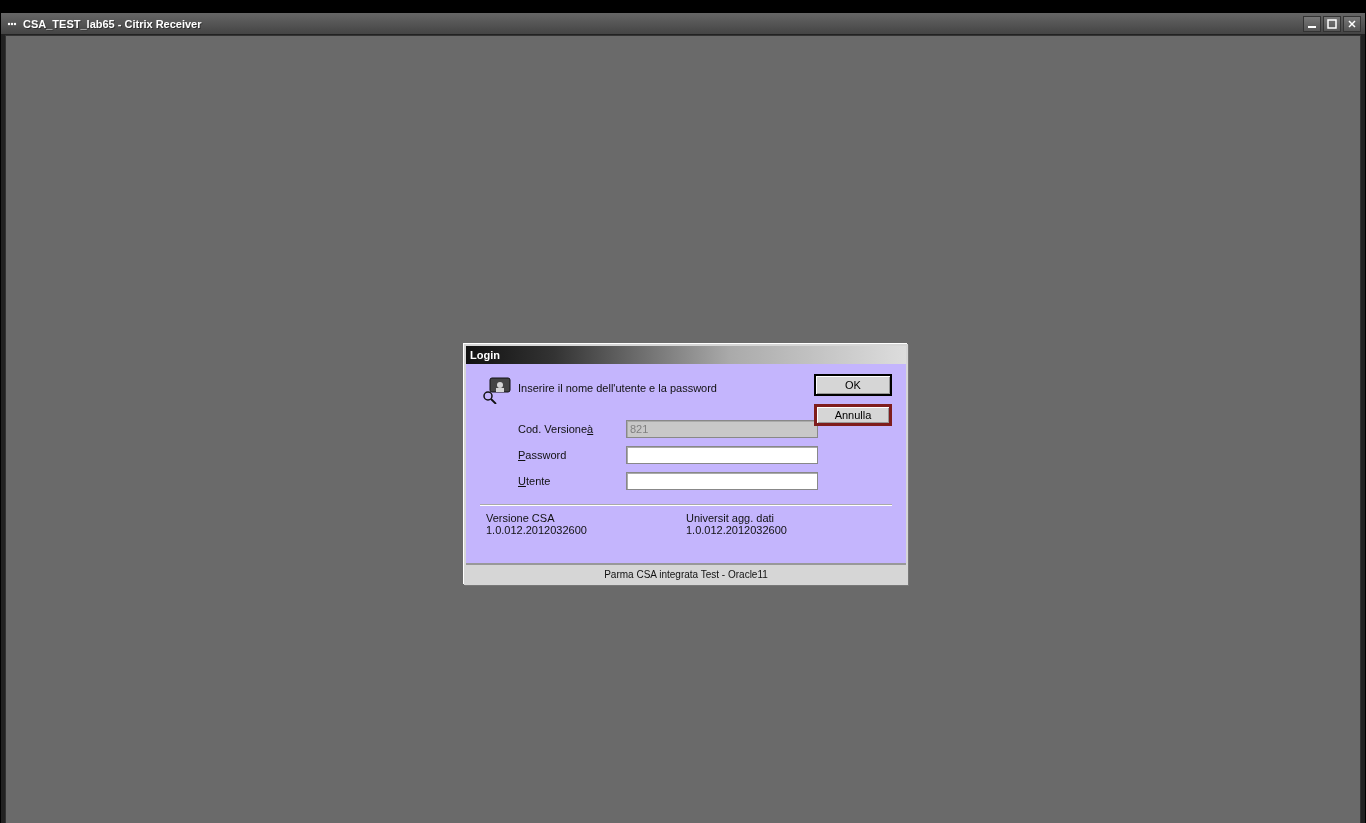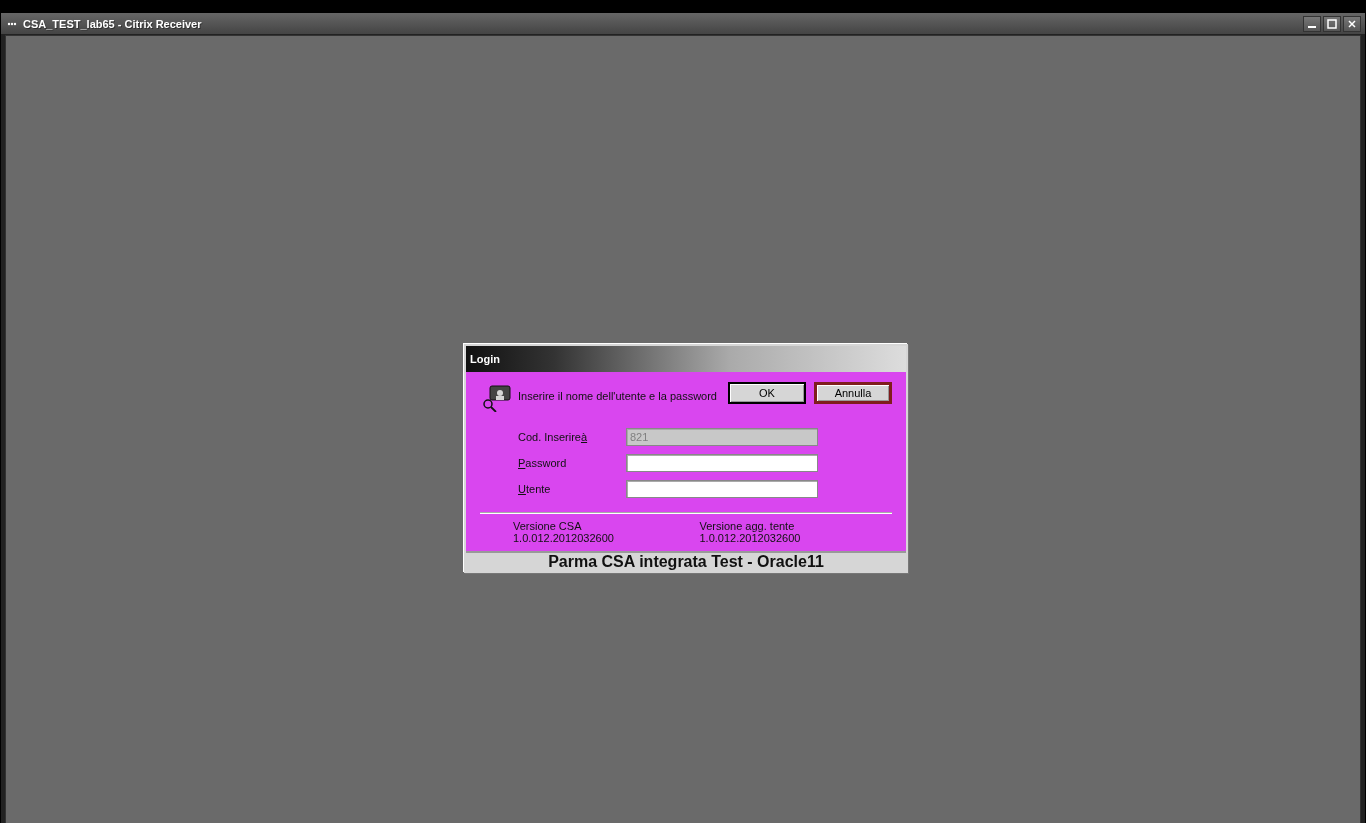--- a/index.html
+++ b/index.html
@@ -11,42 +11,42 @@
 .titlebar .app-icon { width: 14px; height: 14px; margin-right: 4px; display: inline-flex; align-items: center; justify-content: center; }
 .titlebar .title-text { flex: 1; text-shadow: 1px 1px 0 rgba(0,0,0,0.4); }
 .win-controls { display: flex; gap: 2px; }
 .win-btn { width: 18px; height: 16px; background: linear-gradient(to bottom,#777,#555); border: 1px solid #333; display: flex; align-items: center; justify-content: center; cursor: pointer; }
 .win-btn svg { display: block; }
 
 .client-area { position: absolute; top: 22px; left: 4px; right: 4px; bottom: 4px; background: #6a6a6a; border: 1px solid #333; }
 
 
 .login-dialog { position: absolute; top: 308px; left: 458px; width: 444px; background: #d6d6d6; border: 2px solid #d6d6d6; box-shadow: 1px 1px 0 #777, -1px -1px 0 #fff; }
-.login-title { height: 26px; background: linear-gradient(to right, #111 0%, #333 20%, #aaa 60%, #ddd 100%); color: #fff; font-size: 11px; font-weight: bold; display: flex; align-items: center; padding-left: 4px; }
-.login-body { background: #d946ef; padding: 10px 14px 1px 14px; position: relative; }
+.login-title { height: 18px; background: linear-gradient(to right, #111 0%, #333 20%, #aaa 60%, #ddd 100%); color: #fff; font-size: 11px; font-weight: bold; display: flex; align-items: center; padding-left: 4px; }
+.login-body { background: #c4b5fd; padding: 10px 14px 21px 14px; position: relative; }
 .row-top { display: flex; align-items: flex-start; }
 .icon-col { width: 38px; flex: 0 0 38px; display:flex; justify-content:center; padding-top:2px;}
 .instr-text { font-size: 11px; color: #111; padding-top: 8px; }
 .form-area { margin-left: 38px; margin-top: 12px; font-size: 11px; color: #111; }
 .form-row { display: flex; align-items: center; height: 26px; }
 .form-label { width: 108px; }
 .form-label .accel { text-decoration: underline; }
 .text-input { width: 192px; height: 18px; font-size: 11px; padding: 1px 3px; border: 1px solid #888; background: #fff; box-shadow: inset 1px 1px 0 #aaa; }
 .text-input.readonly { background: #c8c8c8; color: #808080; }
-.btns { position: absolute; right: 14px; top: 10px; display: flex; flex-direction: row; gap: 8px; }
+.btns { position: absolute; right: 14px; top: 10px; display: flex; flex-direction: column; gap: 8px; }
 .dlg-btn { width: 78px; height: 22px; font-size: 11px; background: #d6d6d6; border: 3px solid #7f1d1d; box-shadow: inset 1px 1px 0 #fff, inset -1px -1px 0 #999; cursor: pointer; }
 .dlg-btn.default { border: 2px solid #000; font-weight: normal; }
 
 .divider { height: 2px; background: #999; border-top: 1px solid #aaa; border-bottom: 1px solid #fff; margin: 10px 0 6px 0; }
-.version-row { display: flex; font-size: 11px; color: #111; padding: 0 6px 6px 6px; margin-left: 27px; }
+.version-row { display: flex; font-size: 11px; color: #111; padding: 0 6px 6px 6px; }
 .vcol { flex: 1; }
 .vcol .vlabel { display: block; }
 .vcol .vval { display: block; }
 
-.footer-bar { height: 20px; border-top: 2px solid #999; background: #d6d6d6; display:flex; align-items:center; justify-content:center; font-size: 16px; font-weight: bold; color: #111; }
+.footer-bar { height: 20px; border-top: 2px solid #999; background: #d6d6d6; display:flex; align-items:center; justify-content:center; font-size: 10px; font-weight: normal; color: #111; }
 </style>
 </head>
 <body>
 
 <div class="outer-window">
   <div class="titlebar">
     <span class="app-icon">
       <svg width="12" height="12" viewBox="0 0 12 12">
           <circle cx="3" cy="6" r="1.2" fill="#fff"></circle>
           <circle cx="6" cy="6" r="1.2" fill="#fff"></circle>
@@ -94,21 +94,21 @@
         </div>
 
         <div class="btns">
           <button class="dlg-btn default">OK</button>
           <button class="dlg-btn">Annulla</button>
         </div>
 
         <div class="form-area">
           <div class="form-row">
             <div class="form-label">
-              <span>Cod. Inserire</span><span class="accel">à</span>
+              <span>Cod. Versione</span><span class="accel">à</span>
             </div>
             <input class="text-input readonly" readonly="" value="821" style="">
           </div>
           <div class="form-row">
             <div class="form-label">
               <span class="accel">P</span><span>assword</span>
             </div>
             <input class="text-input" type="password" value="" style="">
           </div>
           <div class="form-row">
@@ -120,21 +120,21 @@
         </div>
 
         <div class="divider"></div>
 
         <div class="version-row">
           <div class="vcol">
             <span class="vlabel">Versione CSA</span>
             <span class="vval">1.0.012.2012032600</span>
           </div>
           <div class="vcol">
-            <span class="vlabel">Versione agg. tente</span>
+            <span class="vlabel">Universit agg. dati</span>
             <span class="vval">1.0.012.2012032600</span>
           </div>
         </div>
       </div>
       <div class="footer-bar">Parma CSA integrata Test - Oracle11</div>
     </div>
 
   </div>
 </div>
 

